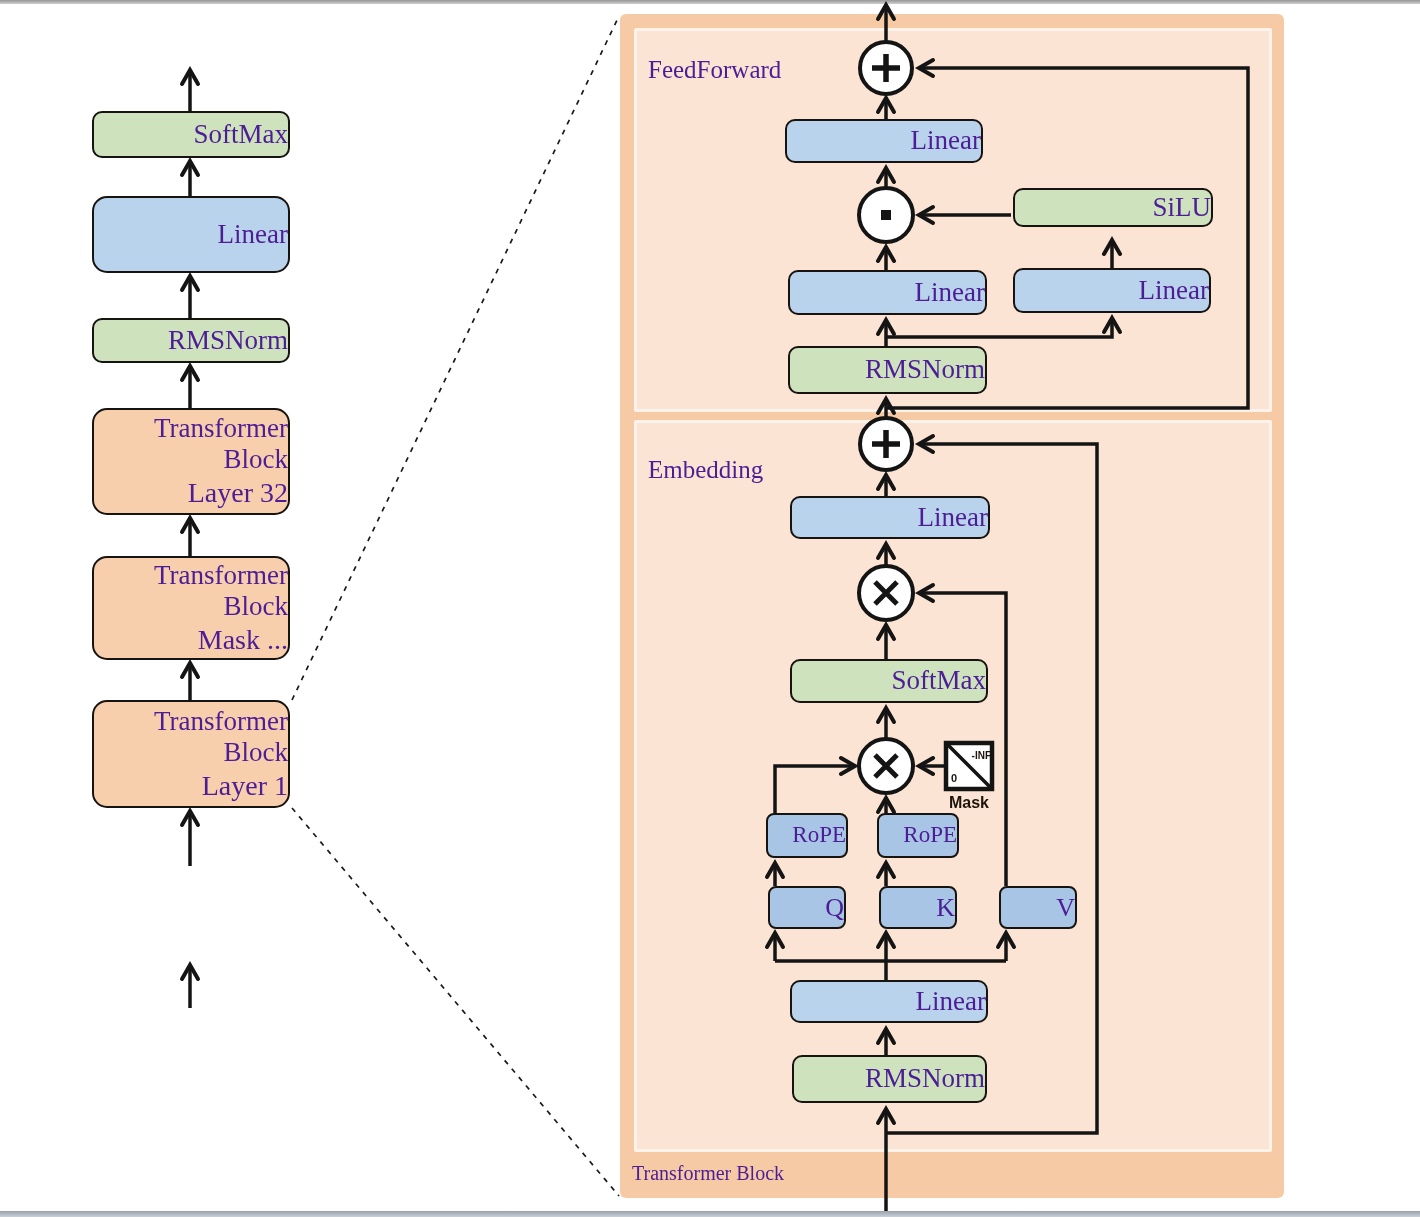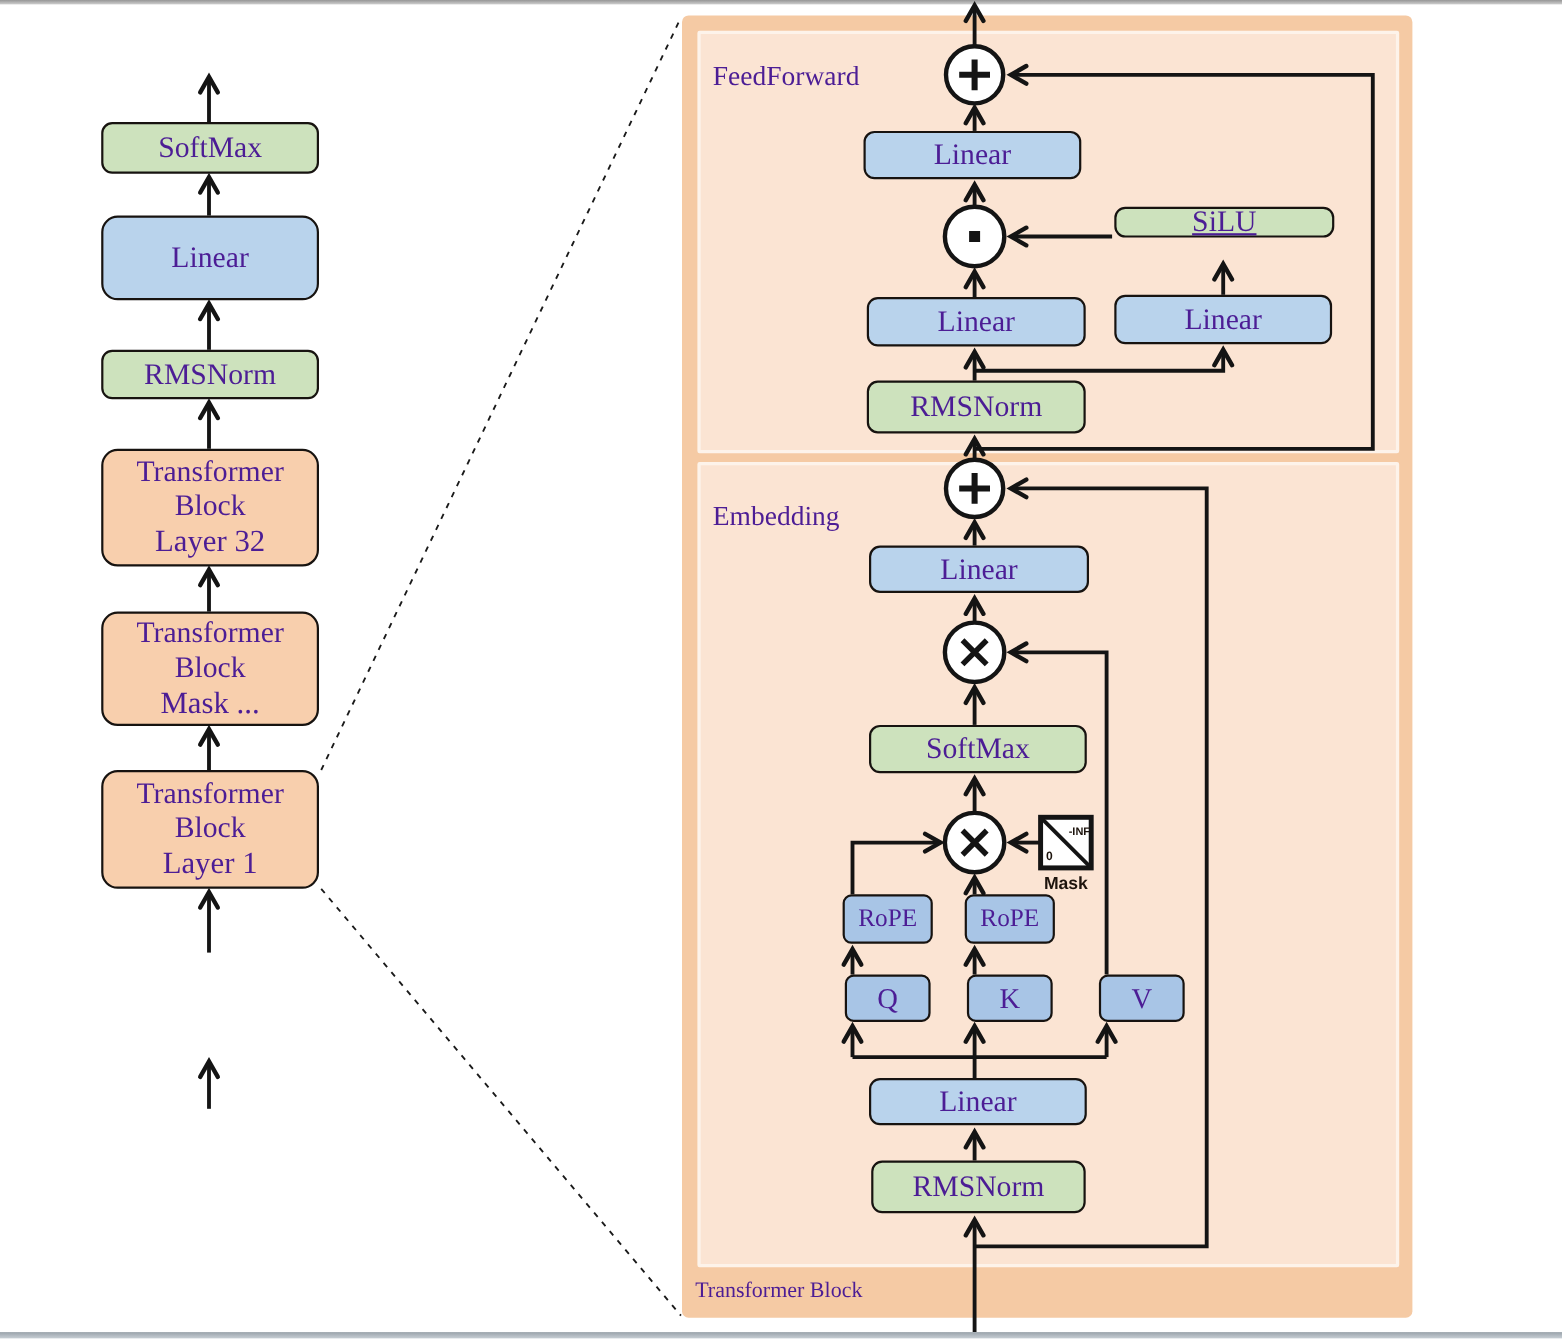--- a/index.html
+++ b/index.html
@@ -9,21 +9,21 @@
             background:linear-gradient(#969696,#cfcfcf);z-index:0;}
   .edge-bottom{position:absolute;left:0;top:1211px;width:1420px;height:6px;
             background:linear-gradient(#99a2aa,#c9d0d6);z-index:0;}
   .panel-outer{position:absolute;left:620px;top:14px;width:664px;height:1184px;
             background:#f5caa4;border-radius:6px;z-index:1;}
   .panel-inner{position:absolute;background:#fbe4d3;border:3px solid #fdf3ea;
             border-radius:2px;z-index:1;box-sizing:border-box;}
   #ff-panel{left:634px;top:28px;width:638px;height:384px;}
   #attn-panel{left:634px;top:420px;width:638px;height:732px;}
   .box{position:absolute;box-sizing:border-box;border:2.6px solid #171310;
-       display:flex;flex-direction:column;align-items:center;justify-content:center;
+       display:flex;flex-direction:column;align-items:flex-end;justify-content:center;
        text-align:center;z-index:2;line-height:1.15;}
   .green{background:#cde2bd;}
   .blue{background:#b9d3ec;}
   .blue2{background:#a8c5e6;margin-left:32px;}
   .orange{background:#f8cfad;}
   .r10{border-radius:10px;}
   .r8{border-radius:8px;}
   .r14{border-radius:15px;}
   .fs27{font-size:27px;}
   .fs26{font-size:26px;}
@@ -72,21 +72,21 @@
   </div>
   <div class="box orange r14 fs27" style="left:92px;top:700px;width:198px;height:108px;">
     <span>Transformer</span>
     <span>Block</span>
     <span class="sub">Layer 1</span>
   </div>
 
   <div class="box blue r10 fs27" style="left:785px;top:119px;width:198px;height:44px;">
     <span>Linear</span>
   </div>
-  <div class="box green r10 fs27" style="left:1013px;top:188px;width:200px;height:28px;text-decoration:underline;">
+  <div class="box green r10 fs27" style="left:1013px;top:188px;width:200px;height:39px;">
     <span>SiLU</span>
   </div>
   <div class="box blue r10 fs27" style="left:788px;top:270px;width:199px;height:45px;">
     <span>Linear</span>
   </div>
   <div class="box blue r10 fs27" style="left:1013px;top:268px;width:198px;height:45px;">
     <span>Linear</span>
   </div>
   <div class="box green r10 fs27" style="left:788px;top:346px;width:199px;height:48px;">
     <span>RMSNorm</span>

